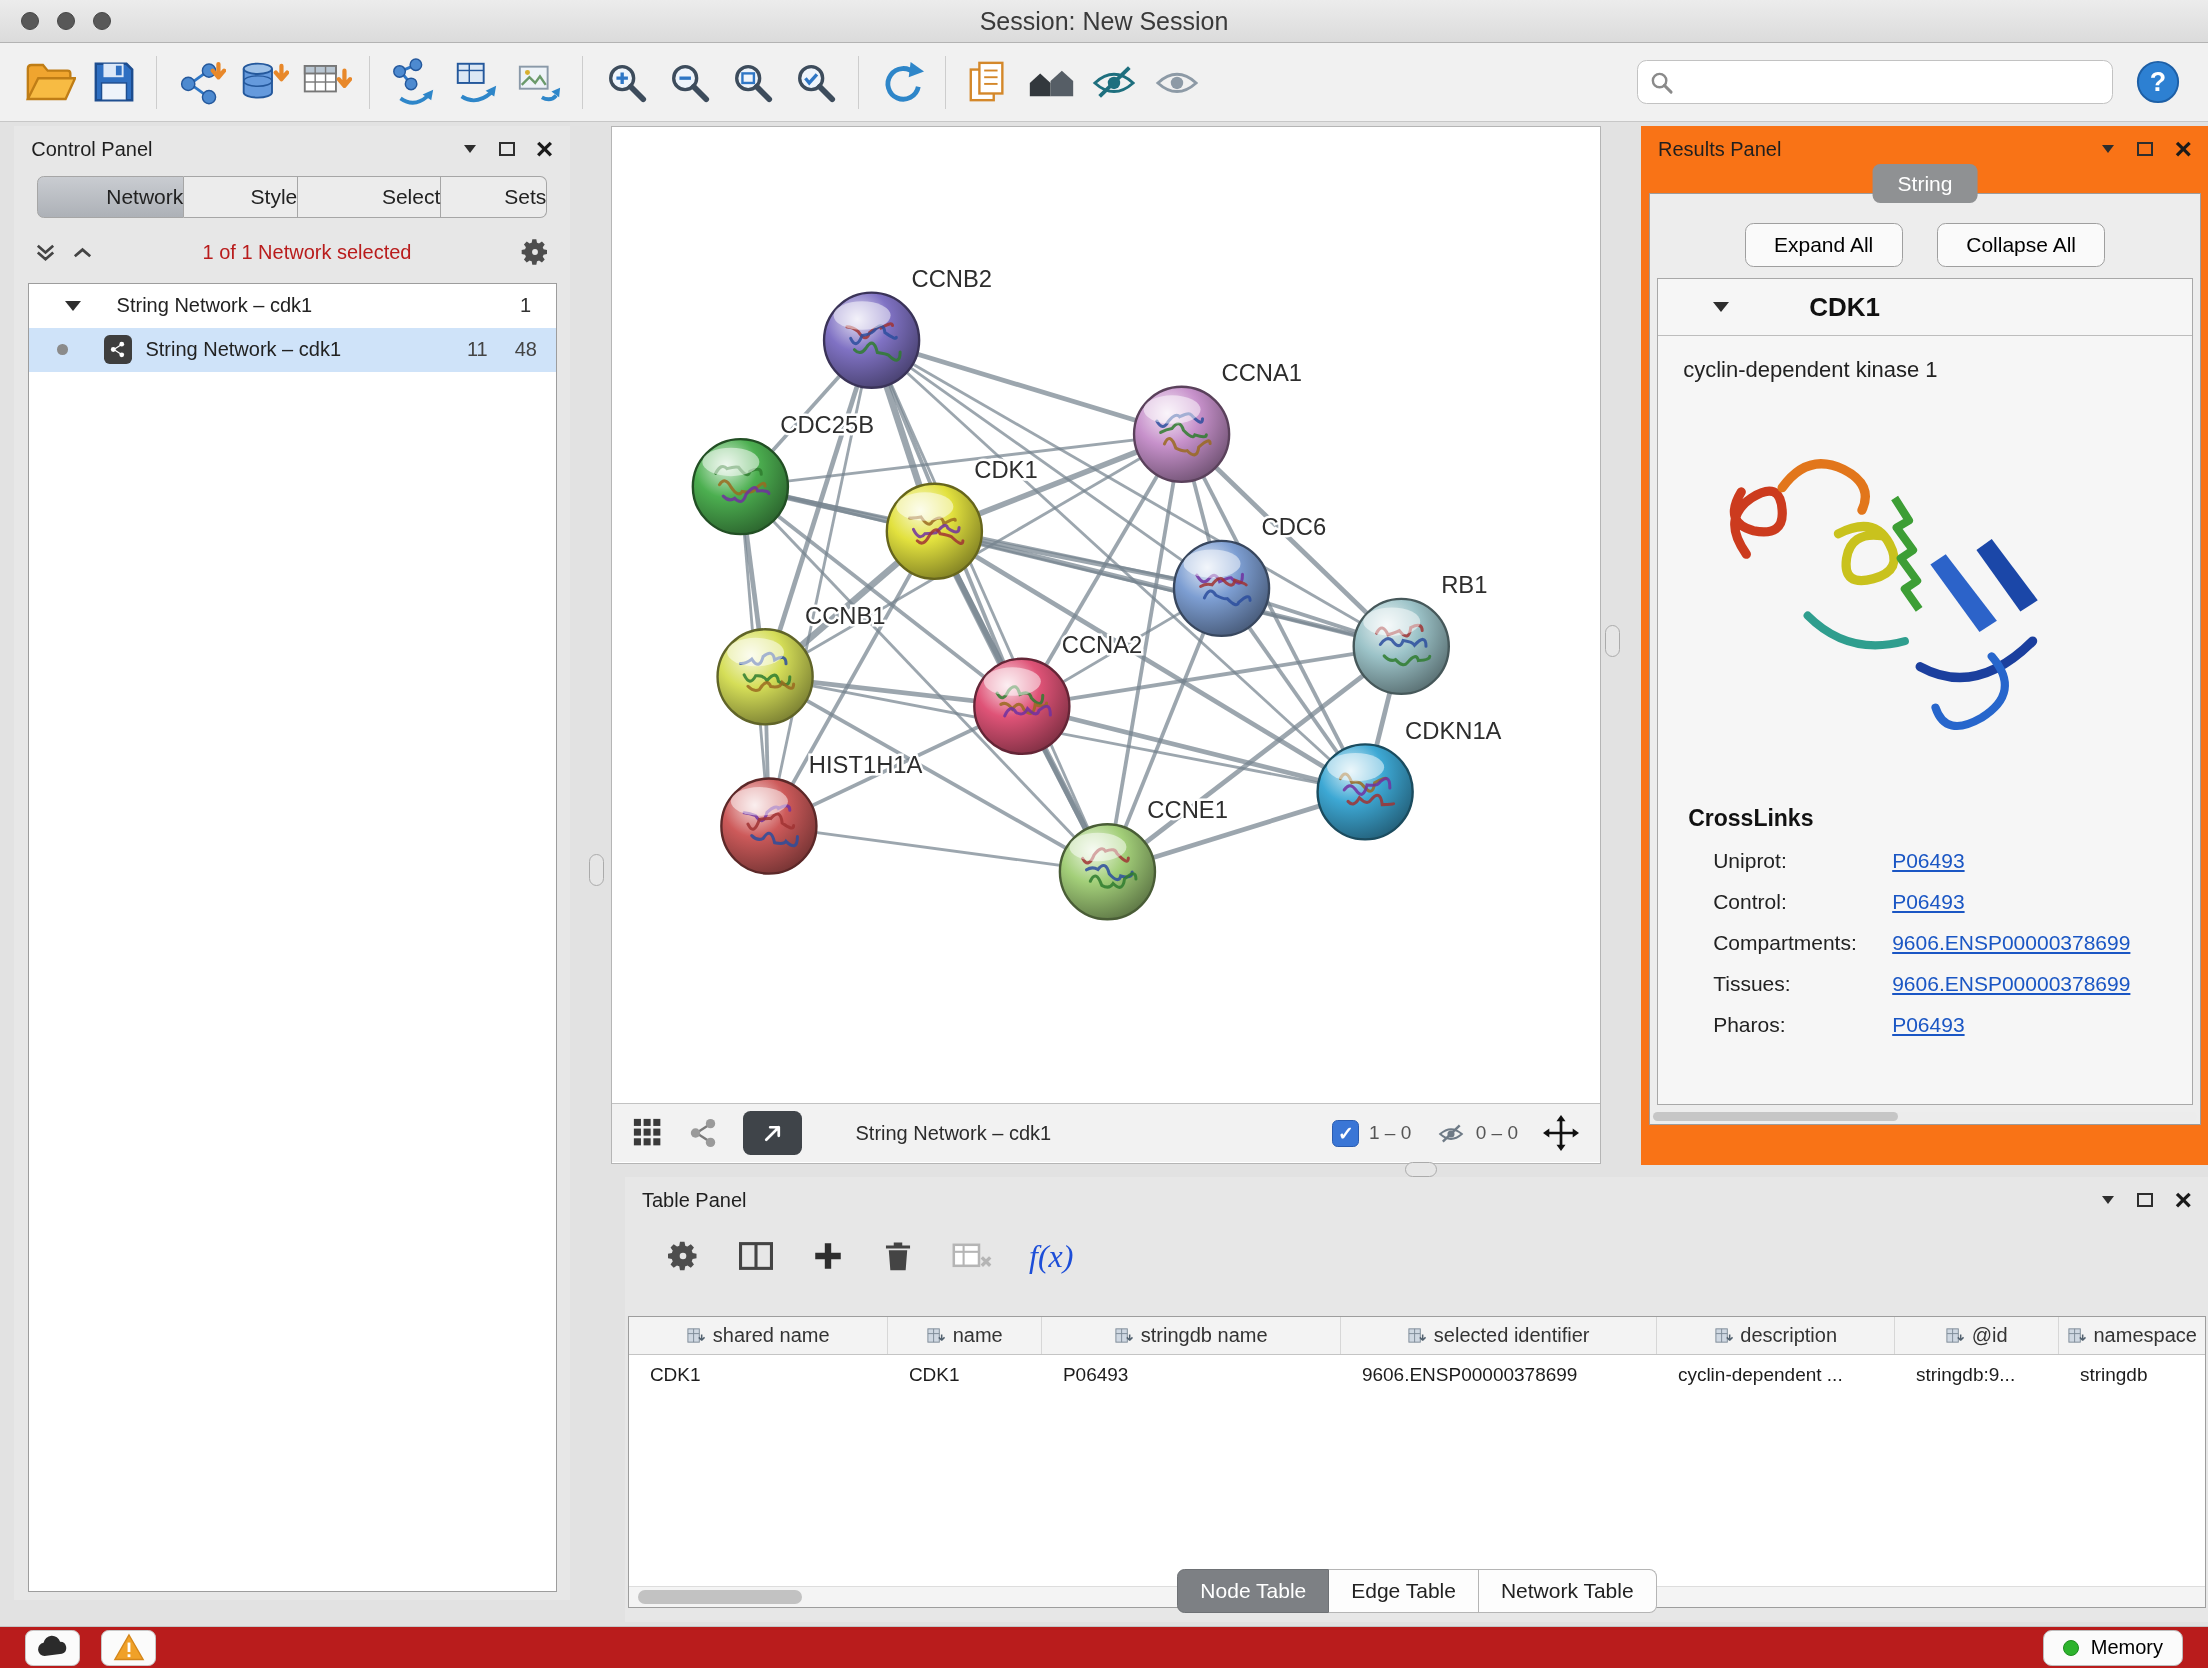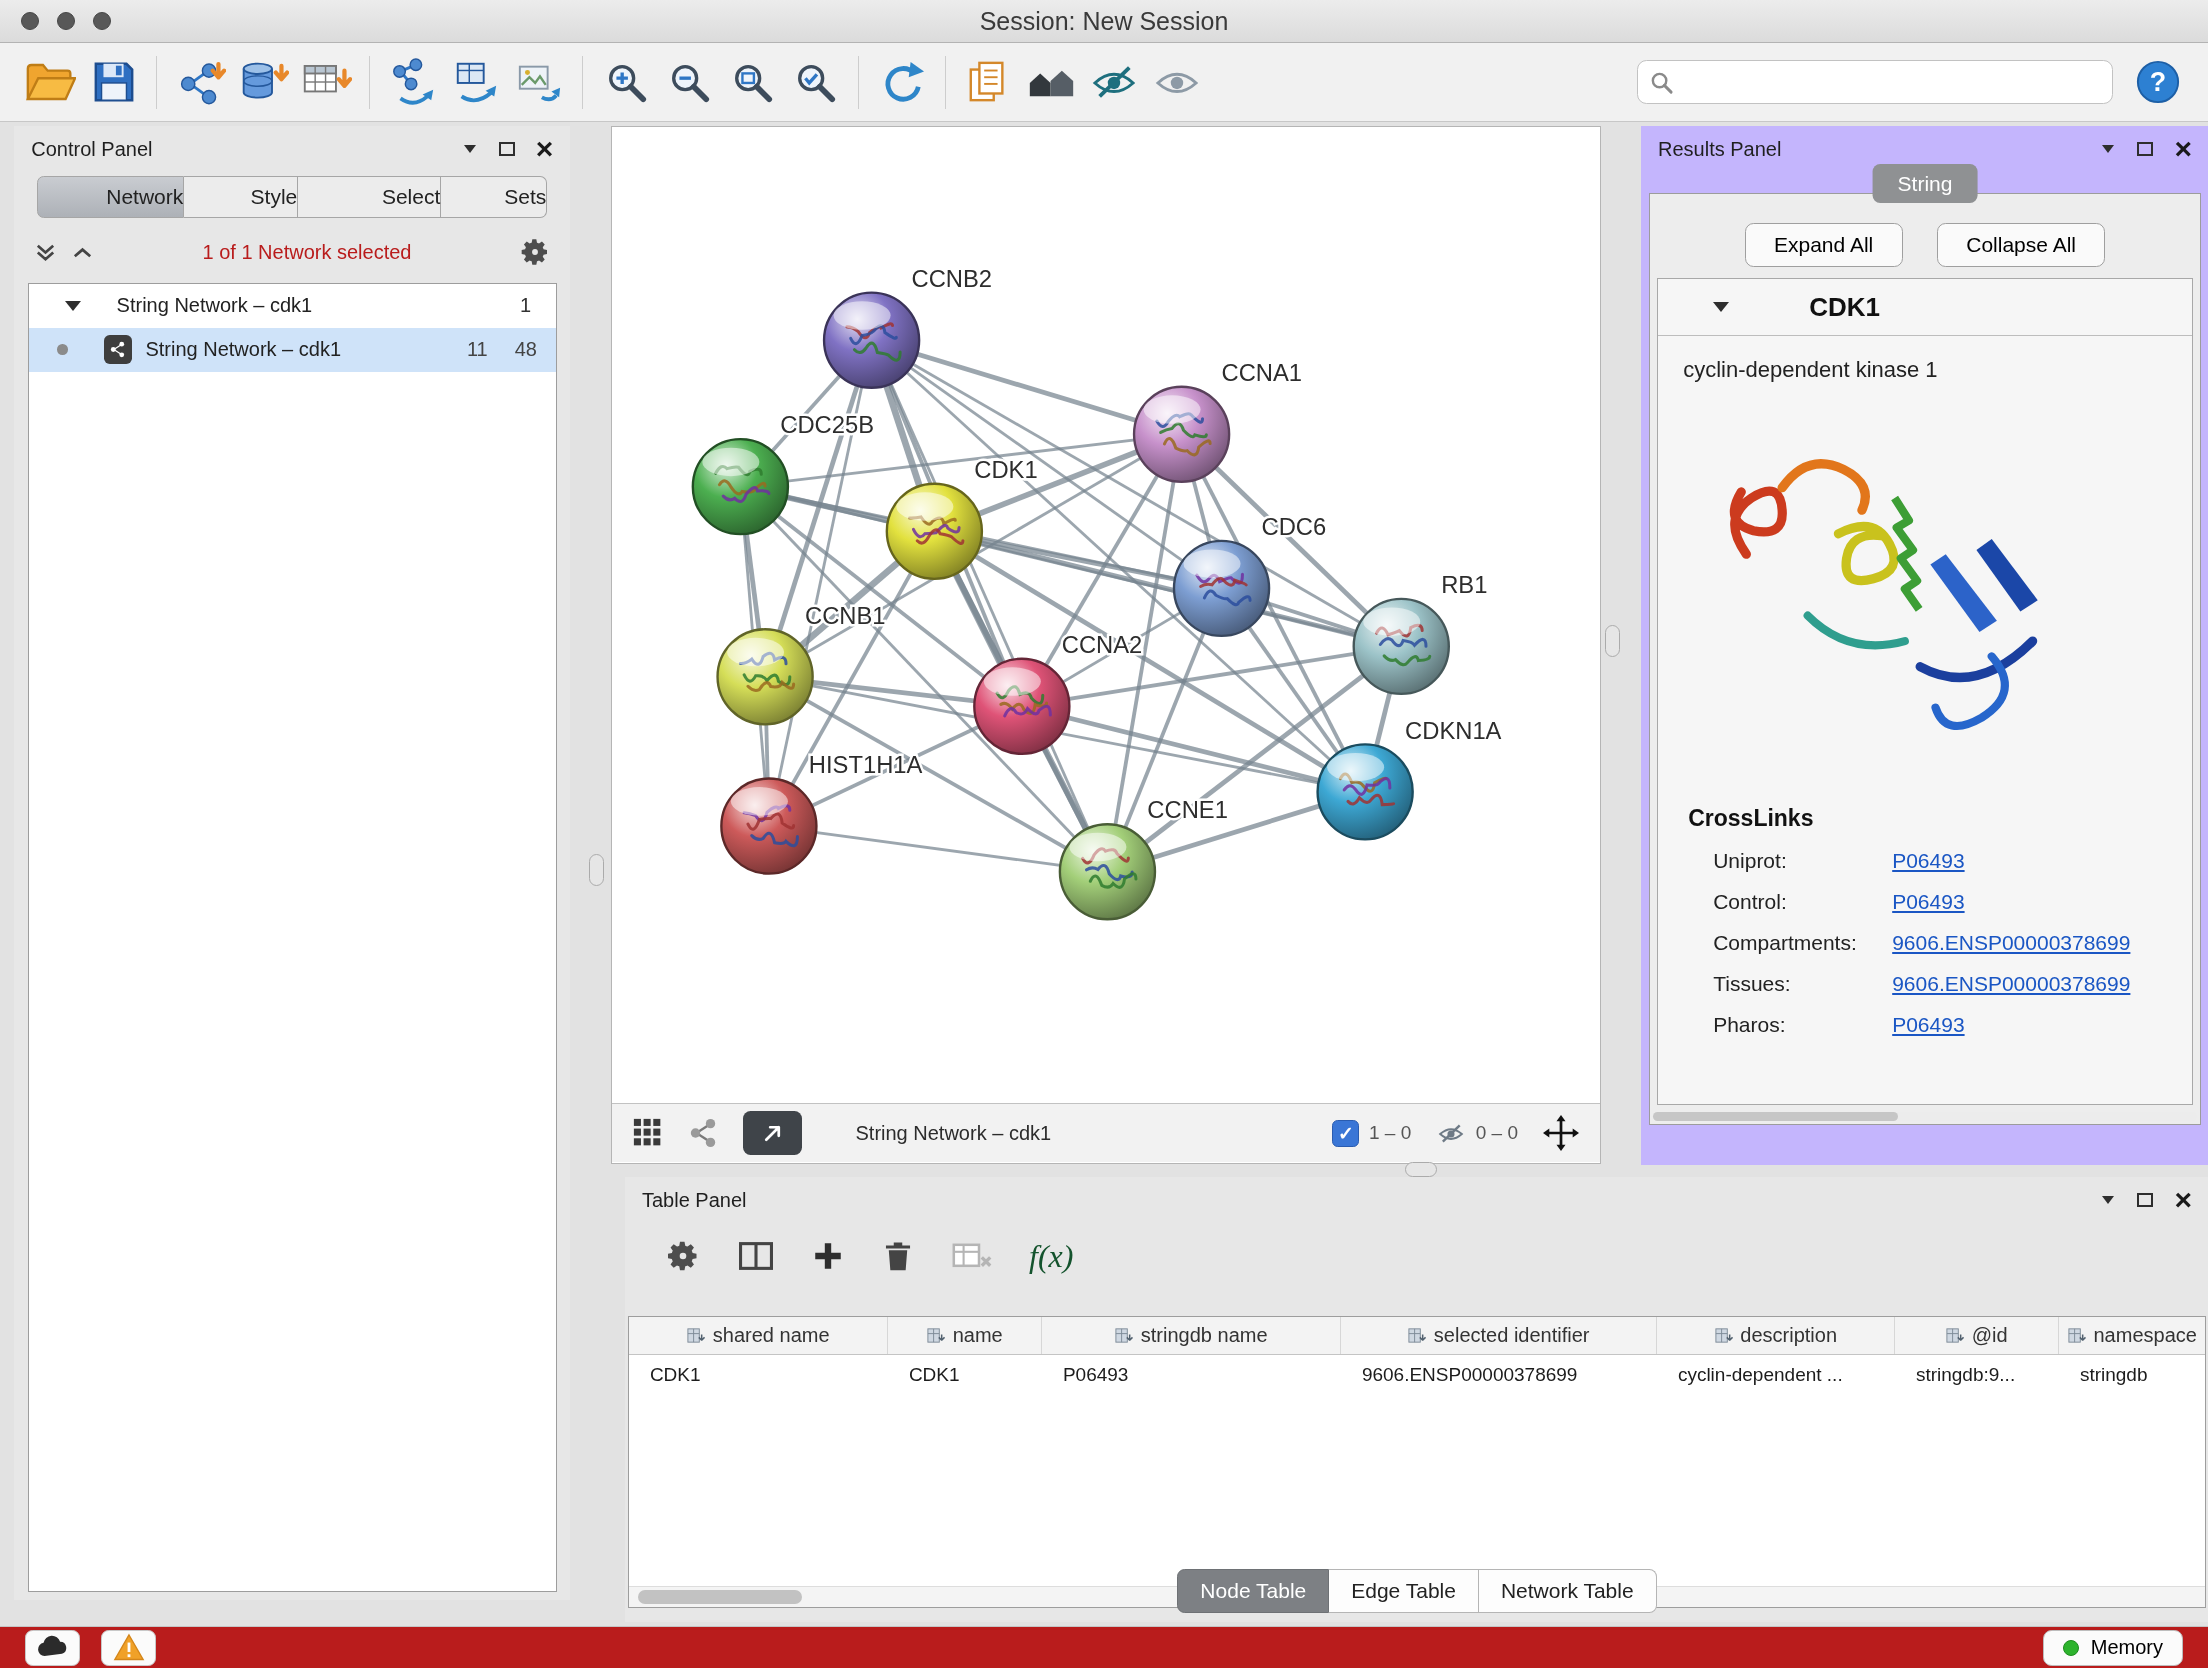--- a/index.html
+++ b/index.html
@@ -50,41 +50,41 @@
   .net-canvas{position:relative;width:100%;height:976px;overflow:hidden}
   .net-footer{height:59px;border-top:1px solid #c2c2c2;background:#f2f2f2;display:flex;align-items:center;padding:0 21px;gap:25px}
   .net-footer .title{font-size:20px;color:#2c2c2c;margin-left:28.5px}
   .darkbtn{width:59px;height:44px;background:#3f4449;border-radius:7.6px;display:flex;align-items:center;justify-content:center;border:none;cursor:pointer}
   .cntbox{display:flex;align-items:center;gap:9.5px;font-size:19px;color:#555}
   .chk{width:27px;height:27px;background:#3a76d6;border:1px solid #2a5cb0;border-radius:5.7px;color:#fff;font-size:19px;display:flex;align-items:center;justify-content:center;font-weight:bold}
   
   .handle-v{position:absolute;width:15px;height:32px;background:#e6e6e6;border:1px solid #ababab;border-radius:7.6px}
   .handle-h{position:absolute;width:32px;height:15px;background:#e6e6e6;border:1px solid #ababab;border-radius:7.6px}
   
-  .results-panel{position:absolute;left:1641px;top:126px;width:568px;height:1039px;background:#c4b5fd}
+  .results-panel{position:absolute;left:1641px;top:126px;width:568px;height:1039px;background:#f97316}
   .rp-badge{position:absolute;top:38px;left:50%;transform:translateX(-50%);background:#8f9193;color:#fff;font-size:21px;padding:7.6px 25px;border-radius:7.6px;z-index:2}
   .rp-box{position:absolute;left:7.6px;right:7.6px;top:67px;bottom:40px;border:1px solid #9c9c9c;background:#ededed}
   .rp-buttons{display:flex;justify-content:center;gap:34px;margin-top:28.5px}
   .rp-btn{height:44px;padding:0 28.5px;font-size:21px;font-family:"Liberation Sans",sans-serif;background:#fafafa;border:1px solid #9f9f9f;border-radius:8.6px;cursor:pointer}
   .gene-box{position:absolute;left:7.6px;right:7.6px;top:84px;bottom:19px;border:1px solid #a8a8a8;background:#f6f6f6;overflow:hidden}
   .gene-head{height:57px;border-bottom:1px solid #bdbdbd;display:flex;align-items:center;padding-left:55px}
   .gene-head .gname{font-size:26px;font-weight:bold;margin-left:80px;color:#111}
   .gene-desc{font-size:22px;color:#222;margin:21px 0 0 25px}
   .protein{margin:17px 0 0 27px}
   .xl-title{font-size:23px;font-weight:bold;margin:25px 0 0 30px;color:#111}
   .xl-row{display:flex;font-size:21px;margin:17px 0 0 55px}
   .xl-row .xl-lab{width:179px;color:#222}
   .xl-row a{color:#1a56c4;text-decoration:underline}
   .rp-scroll{position:absolute;left:3.8px;right:3.8px;bottom:2.9px;height:9.5px;background:#ececec;border-radius:4.8px}
   .rp-scroll .thumb{width:45%;height:9.5px;background:#c6c6c6;border-radius:4.8px}
   
   .table-panel{position:absolute;left:625px;top:1177px;width:1584px;height:445px;background:#e7e7e7}
   .tp-toolbar{height:59px;display:flex;align-items:center;gap:36px;padding-left:40px;margin-top:3.8px}
   .tp-tool{background:none;border:none;display:flex;align-items:center;justify-content:center;cursor:pointer}
-  .fx{font-family:"Liberation Serif",serif;font-style:italic;font-size:32px;color:#14532d}
+  .fx{font-family:"Liberation Serif",serif;font-style:italic;font-size:32px;color:#1d4ed8}
   .tp-table{position:absolute;left:2.9px;right:2.9px;top:139px;height:292px;background:#fff;border:1px solid #9d9d9d;overflow:hidden}
   .tp-hrow{display:flex;height:38px;background:#f3f3f3;border-bottom:1px solid #c4c4c4}
   .tp-hcell{display:flex;align-items:center;justify-content:center;gap:7.6px;font-size:20px;color:#333;border-right:1px solid #d7d7d7;overflow:hidden;white-space:nowrap;flex:none}
   .tp-drow{display:flex;height:40px}
   .tp-dcell{display:flex;align-items:center;padding-left:21px;font-size:19px;color:#1c1c1c;overflow:hidden;white-space:nowrap;flex:none}
   .c0{width:259px}.c1{width:154px}.c2{width:299px}.c3{width:316px}.c4{width:238px}.c5{width:164px}.c6{width:147px}
   .tp-scroll{position:absolute;left:0;right:0;bottom:0;height:21px;background:#f4f4f4;border-top:1px solid #ddd}
   .tp-scroll .thumb{margin:2.9px 0 0 9.5px;width:164px;height:14.3px;background:#c2c2c2;border-radius:7.6px}
   .tp-tabs{position:absolute;left:0;right:0;top:392px;display:flex;justify-content:center}
   .tp-tab{height:44px;display:flex;align-items:center;justify-content:center;padding:0 22px;font-size:21px;background:#fdfdfd;border:1px solid #b5b5b5;border-left:none;cursor:pointer}

